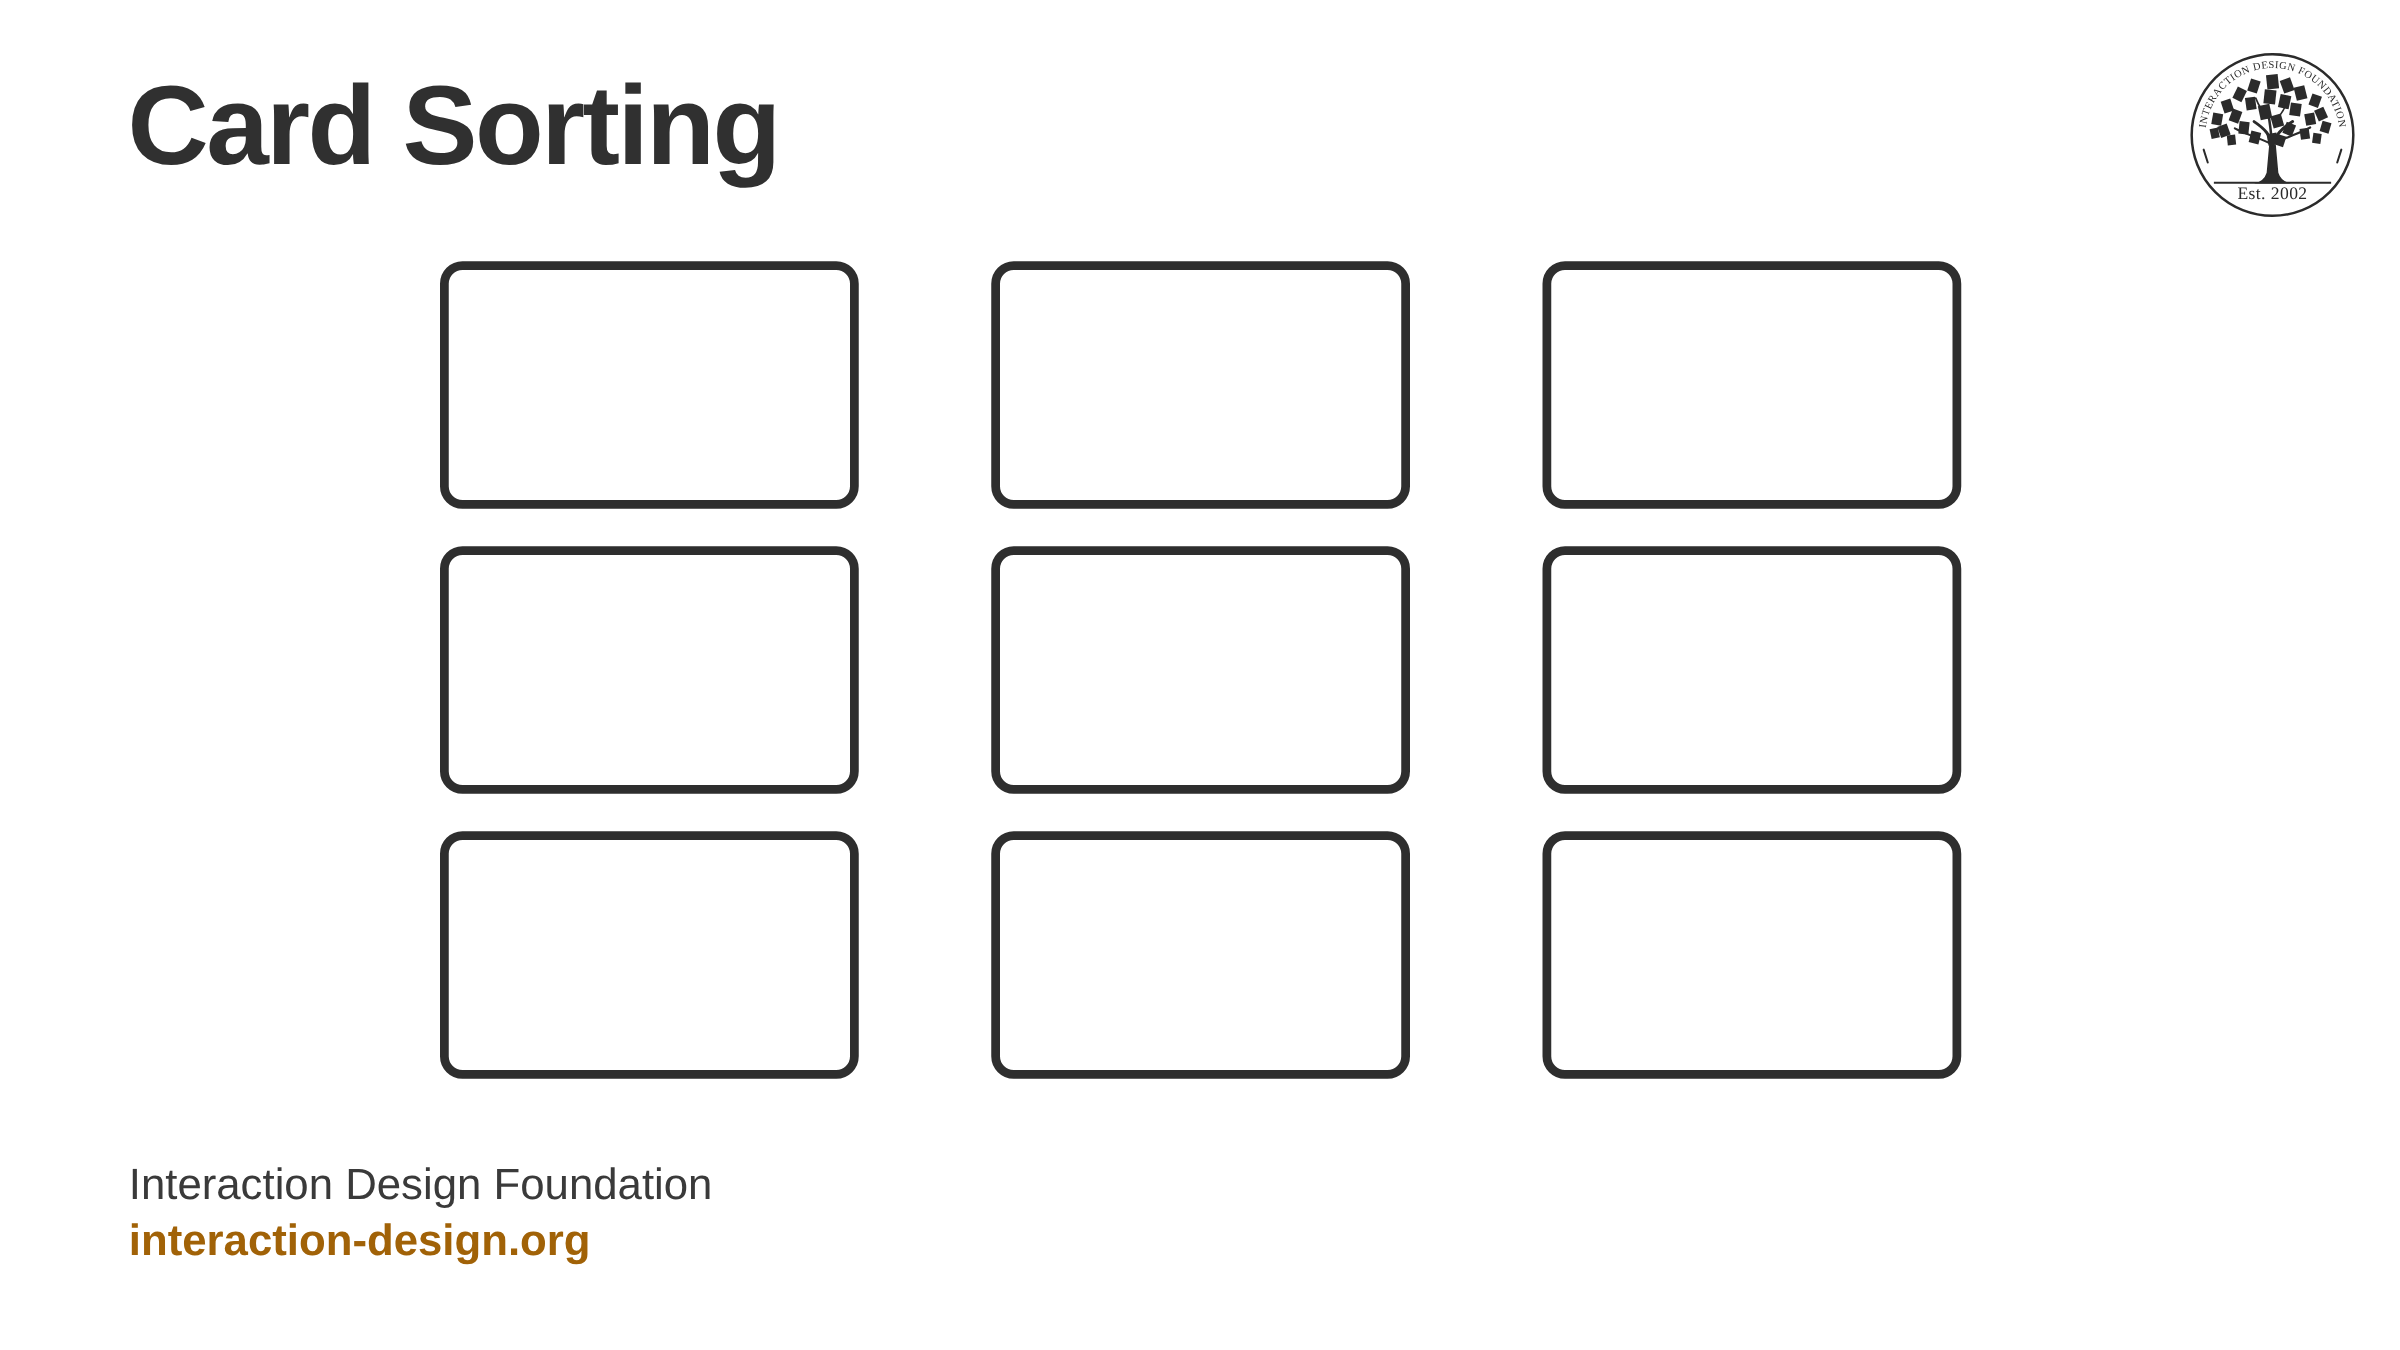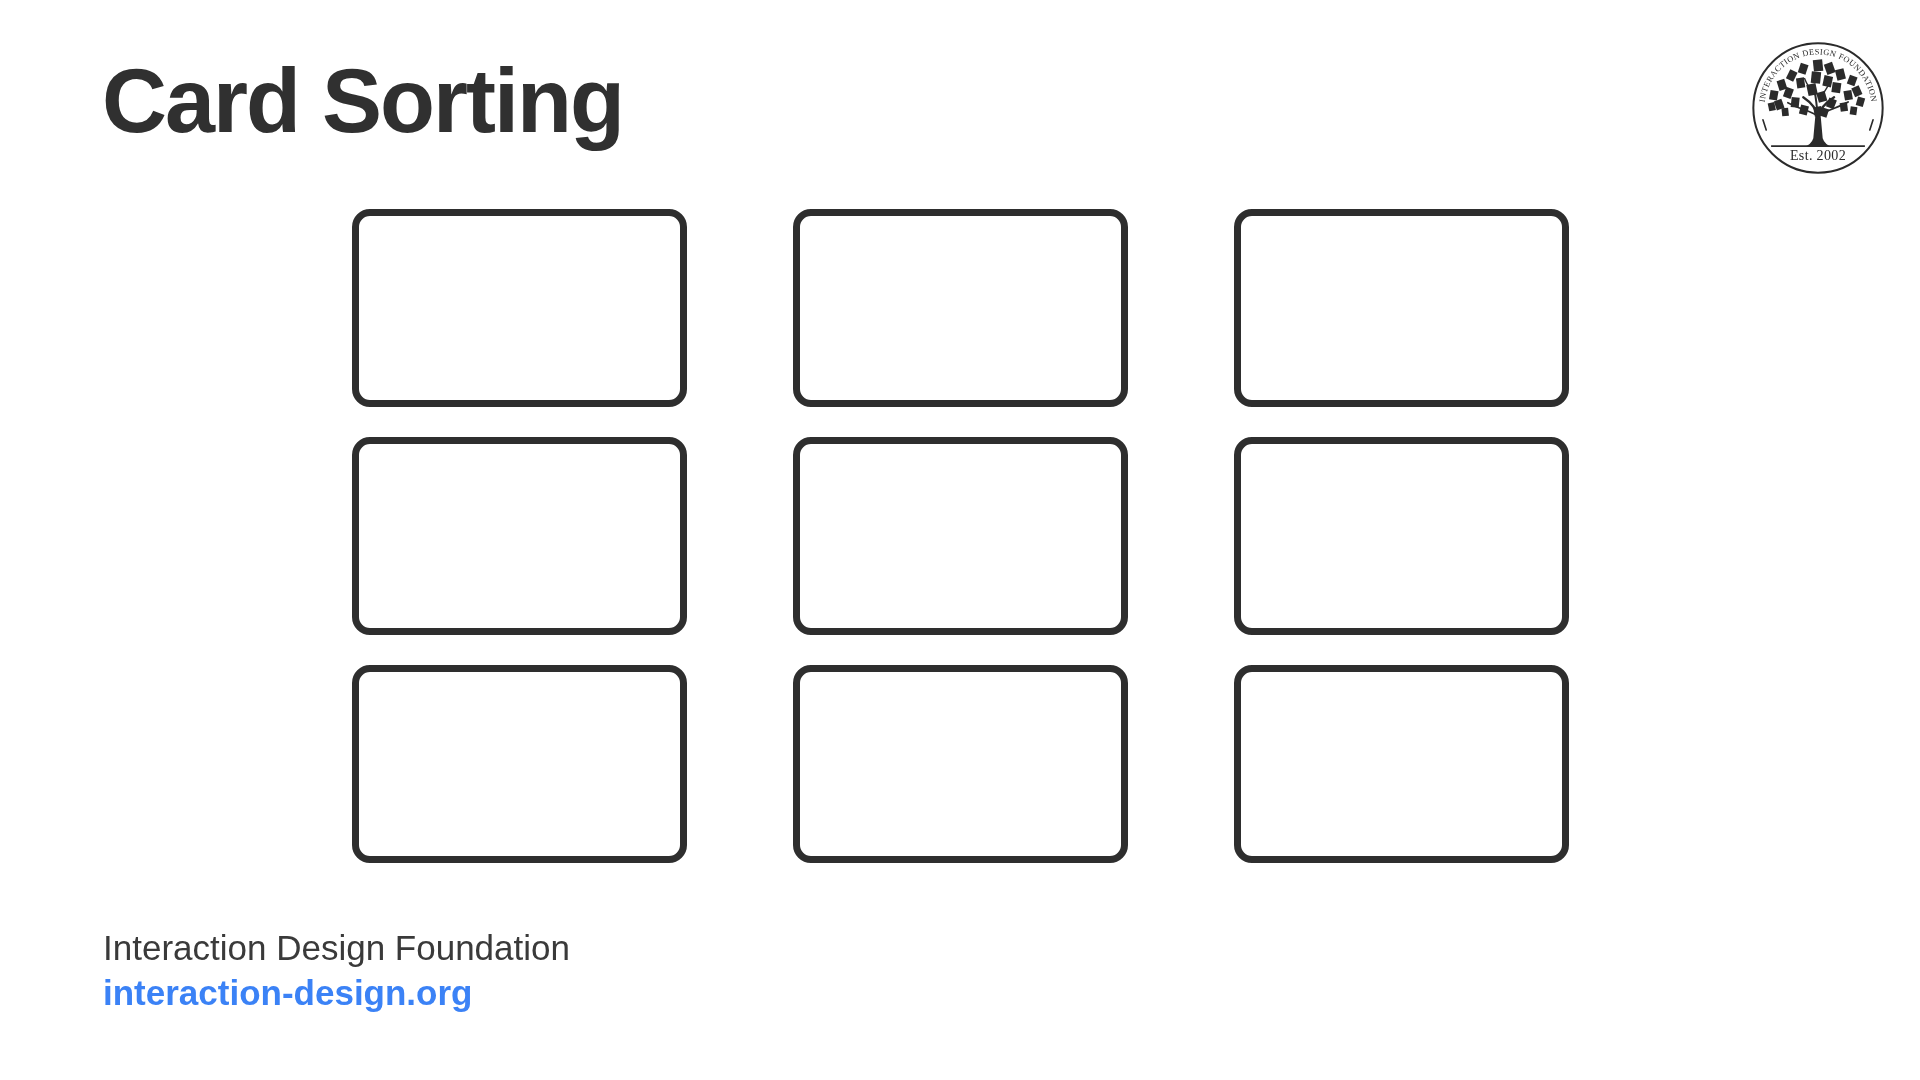--- a/index.html
+++ b/index.html
@@ -66,21 +66,21 @@
     line-height: 1;
   }
   .footer .org {
     font-size: 35px;
     color: #3a3a3a;
     font-weight: 400;
   }
   .footer .site {
     margin-top: 10px;
     font-size: 35px;
-    color: #3b82f6;
+    color: #a16207;
     font-weight: 700;
   }
   .seal-text {
     font-family: "Liberation Serif", serif;
     fill: #2b2b2b;
   }
 </style>
 </head>
 <body>
 

